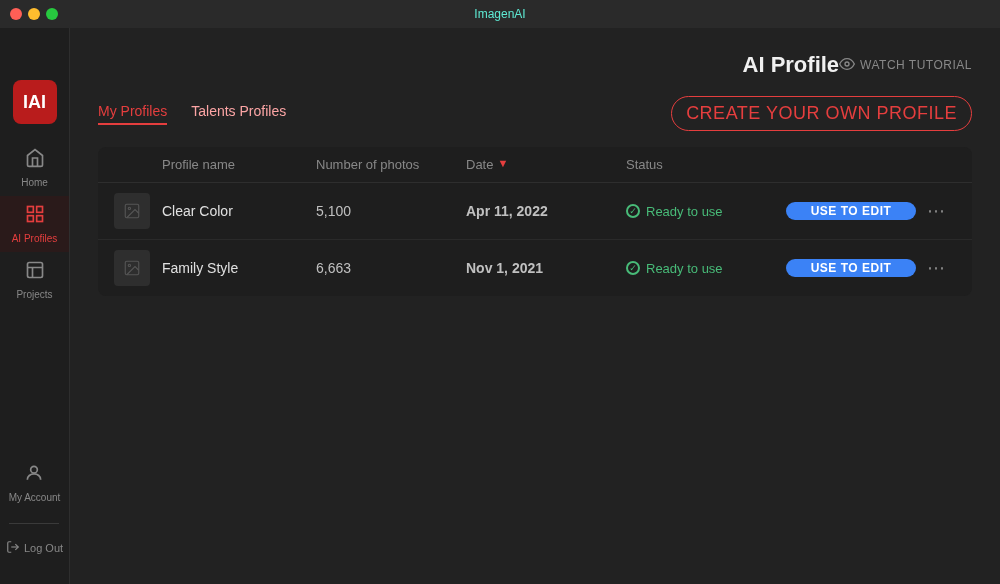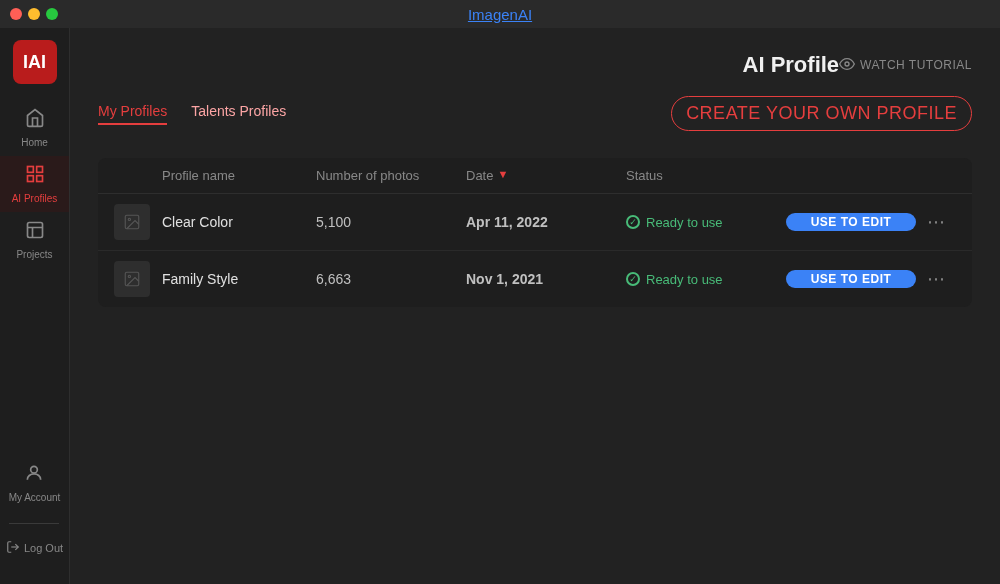--- a/index.html
+++ b/index.html
@@ -31,23 +31,22 @@
     }
     .tb-btn {
       width: 12px;
       height: 12px;
       border-radius: 50%;
     }
     .tb-close { background: #ff5f56; }
     .tb-min { background: #ffbd2e; }
     .tb-max { background: #27c93f; }
     .title-bar-text {
-      color: #3b82f6;
-      font-size: 15px;
-      text-decoration: underline;
+      color: #5eead4;
+      font-size: 12px;
     }
 
     
     .app-layout {
       display: flex;
       flex: 1;
       overflow: hidden;
     }
 
     
@@ -66,20 +65,21 @@
       height: 44px;
       background: #b91c1c;
       border-radius: 8px;
       display: flex;
       align-items: center;
       justify-content: center;
       color: white;
       font-weight: 700;
       font-size: 18px;
       margin-bottom: 16px;
+      margin-top: 40px;
     }
     .sidebar-item {
       display: flex;
       flex-direction: column;
       align-items: center;
       padding: 8px 0;
       width: 100%;
       cursor: pointer;
       gap: 4px;
     }
@@ -156,21 +156,21 @@
       text-transform: uppercase;
       letter-spacing: 0.5px;
     }
     .eye-icon { font-size: 14px; }
 
     
     .tabs-row {
       display: flex;
       align-items: center;
       justify-content: space-between;
-      margin-bottom: 27px;
+      margin-bottom: 16px;
     }
     .tabs {
       display: flex;
       gap: 24px;
     }
     .tab {
       color: #fca5a5;
       font-size: 14px;
       cursor: pointer;
       padding-bottom: 4px;

